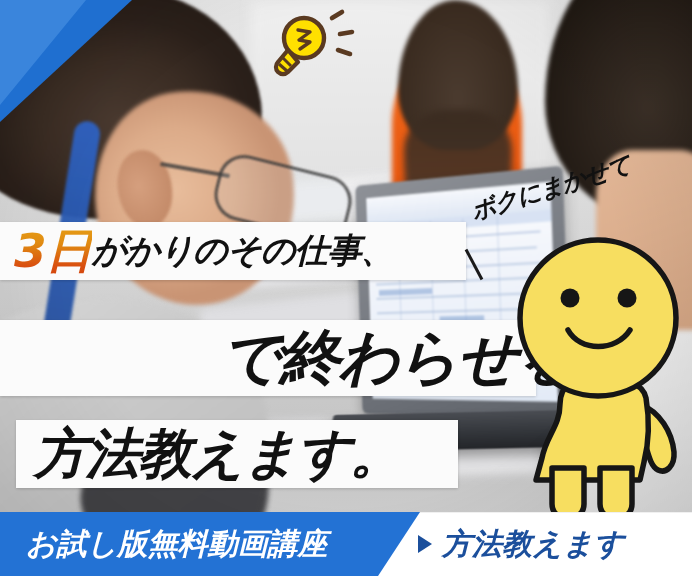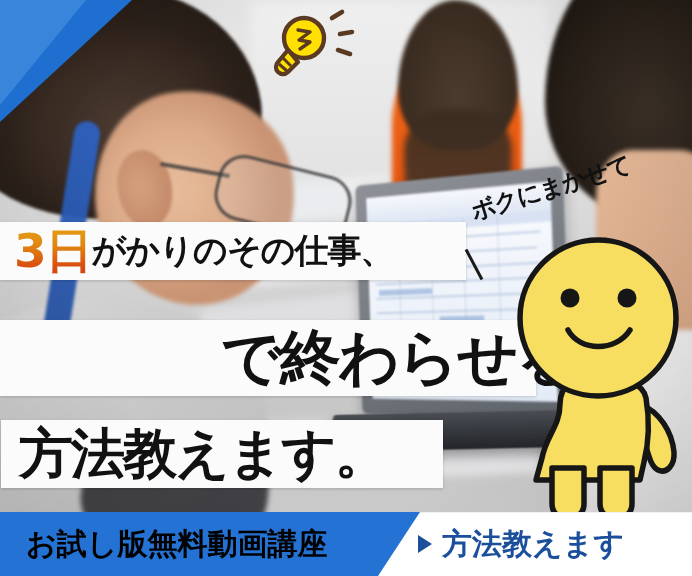--- a/index.html
+++ b/index.html
@@ -3,20 +3,21 @@
 <meta charset="utf-8">
 <style>
   html,body{margin:0;padding:0;background:#fff;}
   body{font-family:"Liberation Sans","DejaVu Sans",sans-serif;}
 
   .banner{
     position:relative;
     width:692px;height:576px;
     overflow:hidden;
     background:#cfcfcf;
+    font-style:italic;
   }
 
   
   .photo{position:absolute;inset:0;overflow:hidden;}
 
   
   .photo-base{
     position:absolute;inset:0;
     background:
       linear-gradient(180deg,#e6e6e6 0%,#dcdcdc 32%,#cfcfcf 55%,#c4c4c4 78%,#d2d2d2 100%);
@@ -175,21 +176,21 @@
   
   .line-box{
     position:absolute;
     background:#fbfbfb;
     box-shadow:0 1px 3px rgba(0,0,0,.18);
     display:flex;align-items:center;
     white-space:nowrap;
   }
   .l1{left:0;top:222px;width:452px;height:58px;padding-left:14px;}
   .l2{left:0;top:320px;width:520px;height:76px;padding-left:16px;}
-  .l3{left:1px;top:420px;width:424px;height:68px;padding-left:18px;}
+  .l3{left:16px;top:420px;width:424px;height:68px;padding-left:18px;}
 
   .jp{font-family:"DejaVu Sans","Liberation Sans",sans-serif;font-weight:bold;color:#111;}
 
   .num-accent{
     font-weight:bold;
     background:linear-gradient(180deg,#e8a417 0%,#e08a12 38%,#d9500f 72%,#cf3d0c 100%);
     -webkit-background-clip:text;background-clip:text;
     color:transparent;-webkit-text-fill-color:transparent;
   }
 
@@ -238,21 +239,21 @@
     position:absolute;left:0;bottom:0;width:692px;height:64px;z-index:6;
     background:#ffffff;
   }
   .bb-blue{
     position:absolute;left:0;top:0;width:420px;height:64px;
     background:#2372d4;
     clip-path:polygon(0 0,420px 0,378px 64px,0 64px);
     display:flex;align-items:center;
   }
   .bb-blue-label{
-    color:#000000;font-weight:bold;font-size:30px;letter-spacing:0px;
+    color:#ffffff;font-weight:bold;font-size:30px;letter-spacing:0px;
     padding-left:26px;white-space:nowrap;
     font-family:"DejaVu Sans","Liberation Sans",sans-serif;
   }
   .bb-cta{
     position:absolute;left:418px;top:0;height:64px;
     display:flex;align-items:center;gap:10px;
   }
   .bb-arrow{
     width:0;height:0;border-left:14px solid #1b4f9c;
     border-top:9px solid transparent;border-bottom:9px solid transparent;

